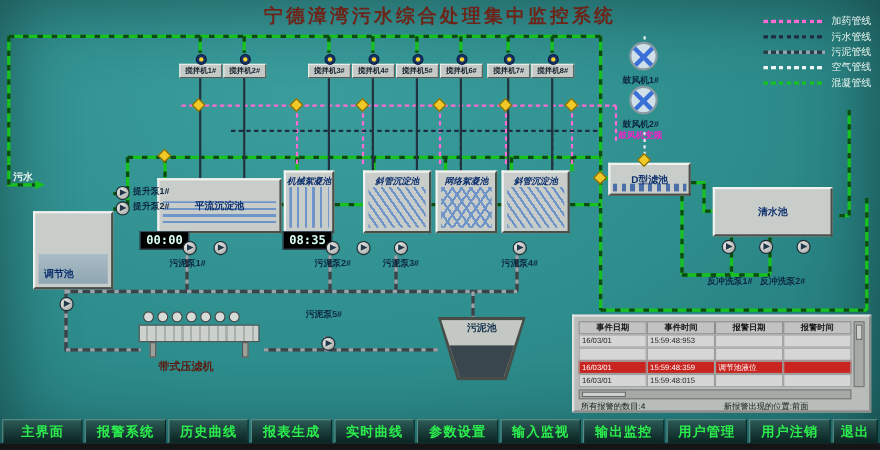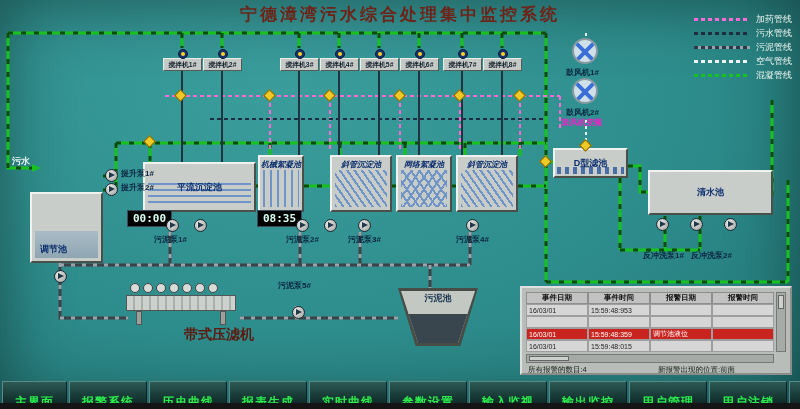--- a/index.html
+++ b/index.html
@@ -74,39 +74,39 @@
 .sludge-fill{position:absolute;left:0;right:0;bottom:0;height:55%;background:#39464e;}
 .sludge-label{position:absolute;top:4px;left:0;right:0;text-align:center;font-size:9px;font-weight:bold;color:#15324f;}
 .belt-press{position:absolute;left:126px;top:283px;width:110px;height:56px;z-index:2;}
 .bp-rollers{display:flex;gap:3px;position:absolute;top:0;left:4px;}
 .bp-roller{width:10px;height:10px;border-radius:50%;background:#d8dcd8;border:1px solid #444;}
 .bp-body{position:absolute;top:12px;left:0;width:110px;height:16px;border:1px solid #555;
   background:repeating-linear-gradient(90deg,#cdd1cd 0 6px,#aab0aa 6px 8px);}
 .bp-leg{position:absolute;top:28px;width:6px;height:14px;background:#9aa09a;border:1px solid #555;}
 .bp-leg.l{left:10px;}
 .bp-leg.r{right:10px;}
-.bp-label{position:absolute;top:43px;left:18px;font-size:14px;font-weight:bold;color:#5c1a10;white-space:nowrap;margin-left:40px;}
+.bp-label{position:absolute;top:43px;left:18px;font-size:10px;font-weight:bold;color:#5c1a10;white-space:nowrap;}
 .alarm-panel{position:absolute;left:520px;top:286px;width:272px;height:89px;z-index:4;
   background:#b9bdb9;border:2px outset #e0e0e0;}
 .alarm-table{position:absolute;left:4px;top:4px;width:248px;display:grid;
   grid-template-columns:62px 62px 62px 62px;grid-auto-rows:12px;}
 .ah{background:#c2c2c2;border:1px solid #8e8e8e;font-size:7.5px;font-weight:bold;color:#111;
   display:flex;align-items:center;justify-content:center;white-space:nowrap;overflow:hidden;}
 .ac{background:#d6d6d6;border:1px solid #9e9e9e;font-size:7px;color:#222;
   display:flex;align-items:center;padding-left:2px;white-space:nowrap;overflow:hidden;}
 .ac.al{background:#c9241f;color:#fff;}
 .vscroll{position:absolute;left:254px;top:4px;width:10px;height:60px;background:#a6aaa6;border:1px solid #777;}
 .vscroll .thumb{position:absolute;left:1px;top:2px;width:6px;height:14px;background:#cdd1cd;border:1px solid #666;}
 .hscroll{position:absolute;left:4px;top:66px;width:248px;height:9px;background:#a6aaa6;border:1px solid #777;}
 .hscroll .thumb{position:absolute;left:2px;top:1px;width:40px;height:5px;background:#cdd1cd;border:1px solid #666;}
 .afoot{position:absolute;top:77px;font-size:7.5px;color:#101c10;white-space:nowrap;}
 .afoot.left{left:6px;}
 .afoot.right{left:136px;}
 .menu{position:absolute;left:0;right:0;top:381px;height:22px;display:flex;gap:2px;padding:0 2px;z-index:5;}
-.mbtn{flex:1;background:linear-gradient(#2c5a55,#0b2422);color:#2bee4d;cursor:pointer;padding:12px;
+.mbtn{flex:1;background:linear-gradient(#2c5a55,#0b2422);color:#2bee4d;cursor:pointer;padding:0;
   border:1px solid;border-color:#5a8a84 #09201e #09201e #5a8a84;
   font-family:"Liberation Sans",sans-serif;font-size:12px;font-weight:bold;letter-spacing:1px;white-space:nowrap;}
 .mbtn:last-child{flex:0.55;}
 .taskbar{position:absolute;left:0;right:0;bottom:0;height:6px;background:#141414;z-index:6;}
 </style>
 </head>
 <body>
 
 <div class="screen">
 
@@ -215,21 +215,21 @@
     <div class="fill sx"></div>
     <span class="tlabel">网络絮凝池</span>
   </div>
   <div class="tank toplabel" style="left:456px;top:155px;width:62px;height:57px;">
     <div class="fill sd"></div>
     <span class="tlabel">斜管沉淀池</span>
   </div>
   <div class="tank dfilter" style="left:553px;top:148px;width:75px;height:30px;">
     <span class="tlabel">D型滤池</span>
   </div>
-  <div class="tank" style="left:648px;top:170px;width:125px;height:45px;">
+  <div class="tank" style="left:648px;top:170px;width:109px;height:45px;">
     <span class="tlabel">清水池</span>
   </div>
 
   <div class="sludge-outer">
     <div class="sludge-inner">
       <div class="sludge-fill"></div>
     </div>
     <span class="sludge-label">污泥池</span>
   </div>
 

